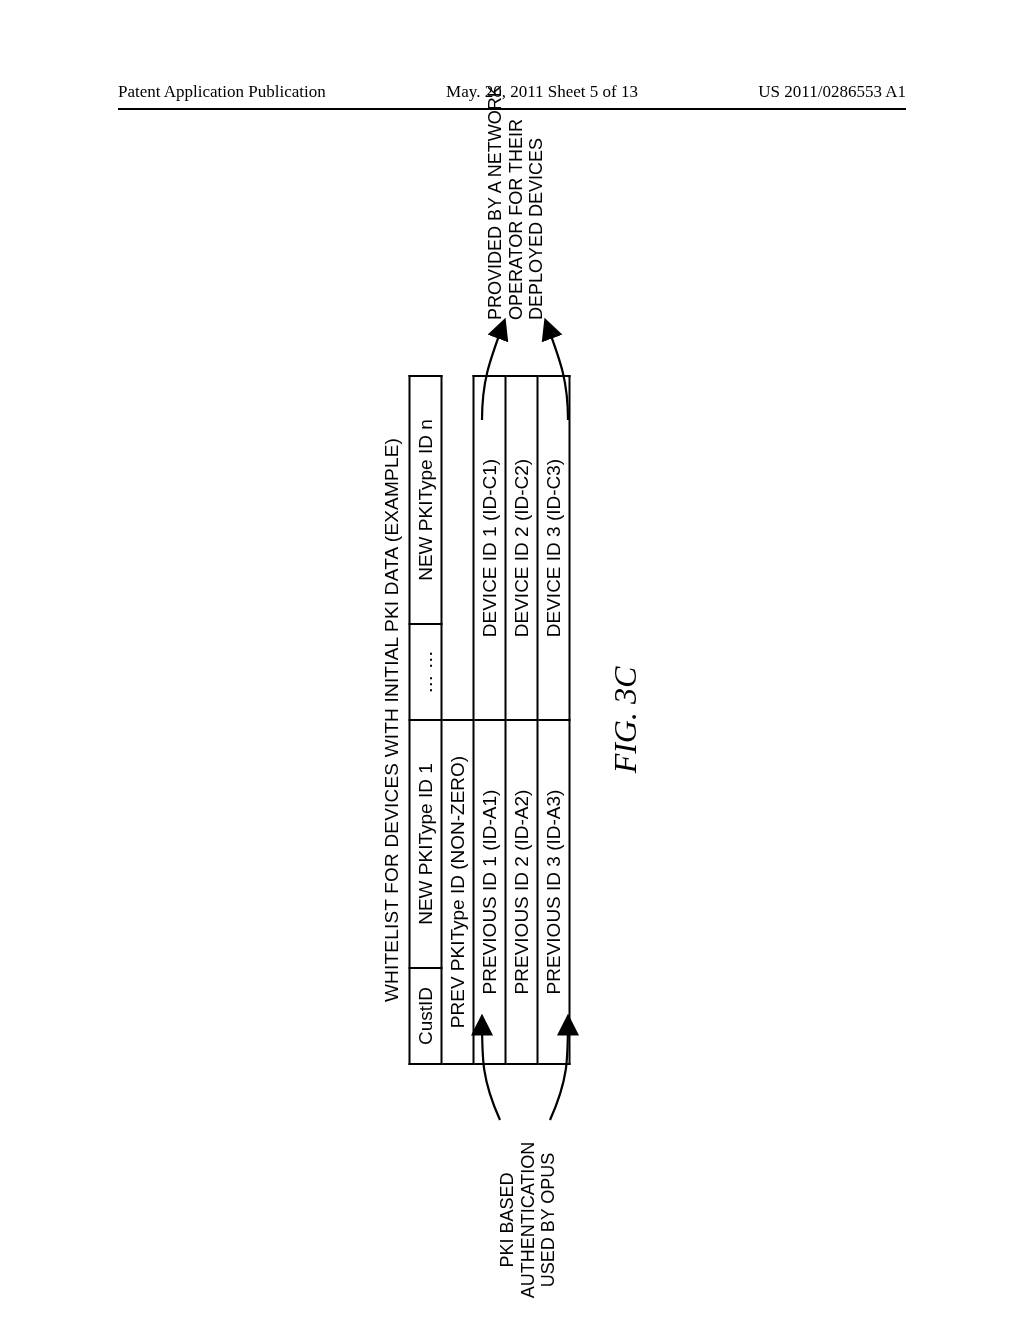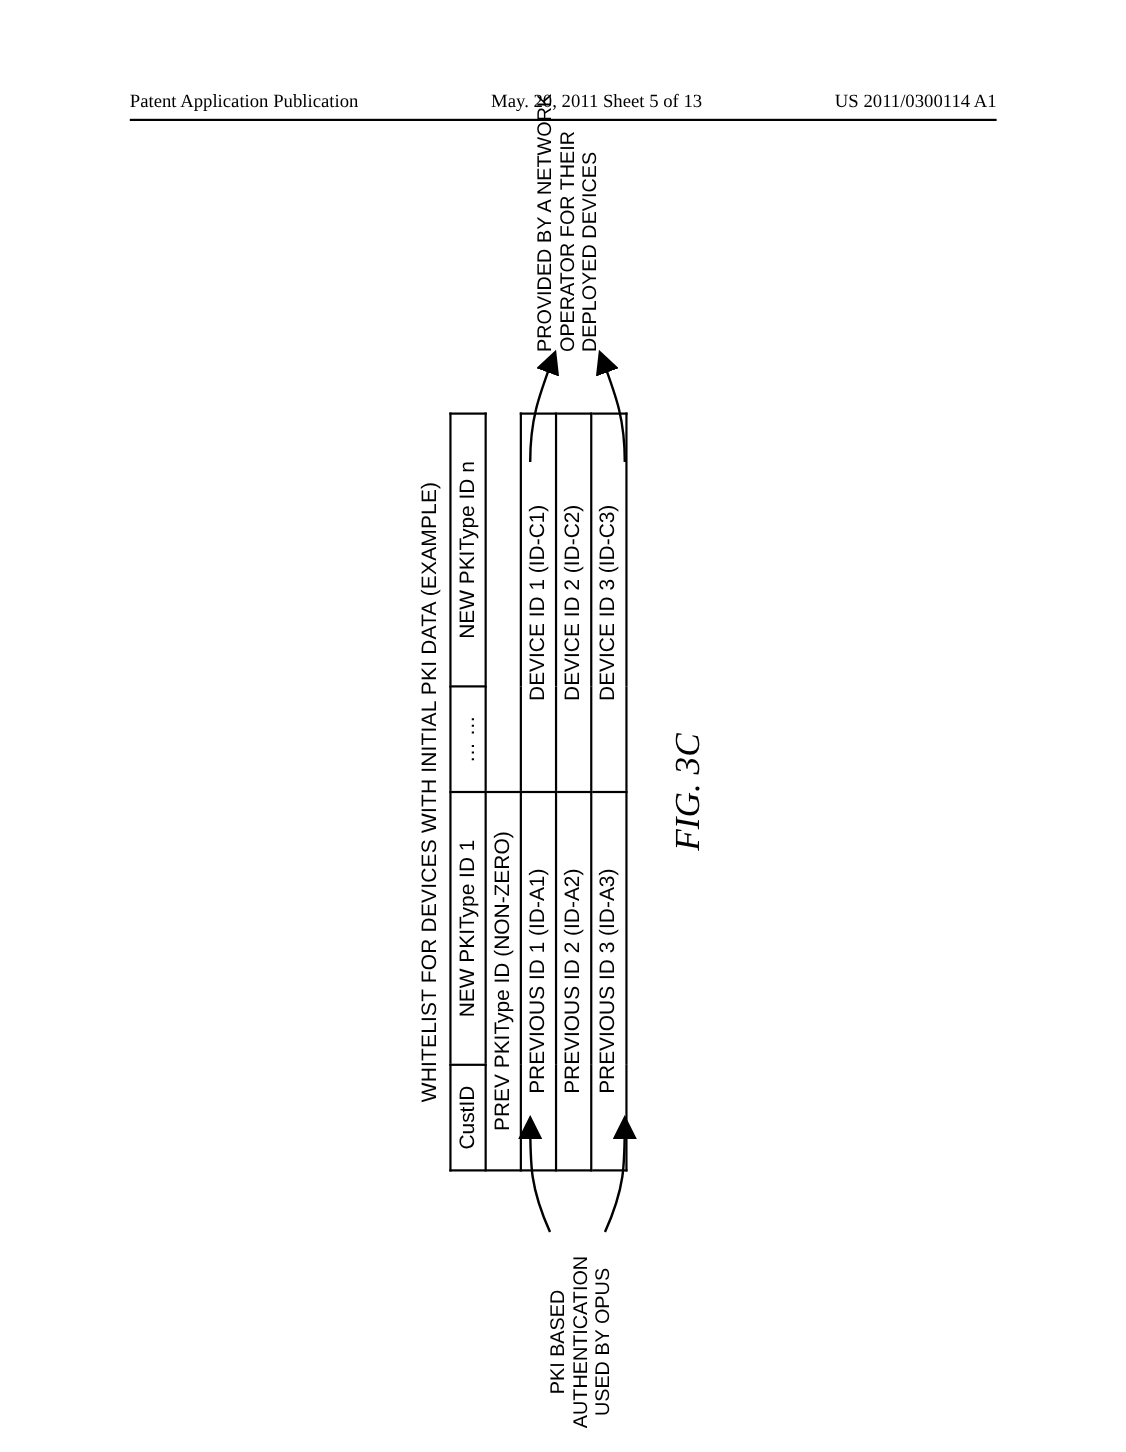--- a/index.html
+++ b/index.html
@@ -115,21 +115,21 @@
   }
 </style>
 </head>
 <body>
 
 <div class="page">
 
   <div class="header">
     <span class="left">Patent Application Publication</span>
     <span class="center">May. 20, 2011   Sheet 5 of 13</span>
-    <span class="right">US 2011/0300114 A1</span>
+    <span class="right">US 2011/0286553 A1</span>
   </div>
   <div class="header-rule"></div>
 
   <div class="figwrap">
     <div class="fig">
 
       <div class="fig-title">WHITELIST FOR DEVICES WITH INITIAL PKI DATA (EXAMPLE)</div>
 
       <table class="whitelist">
         <tbody>

